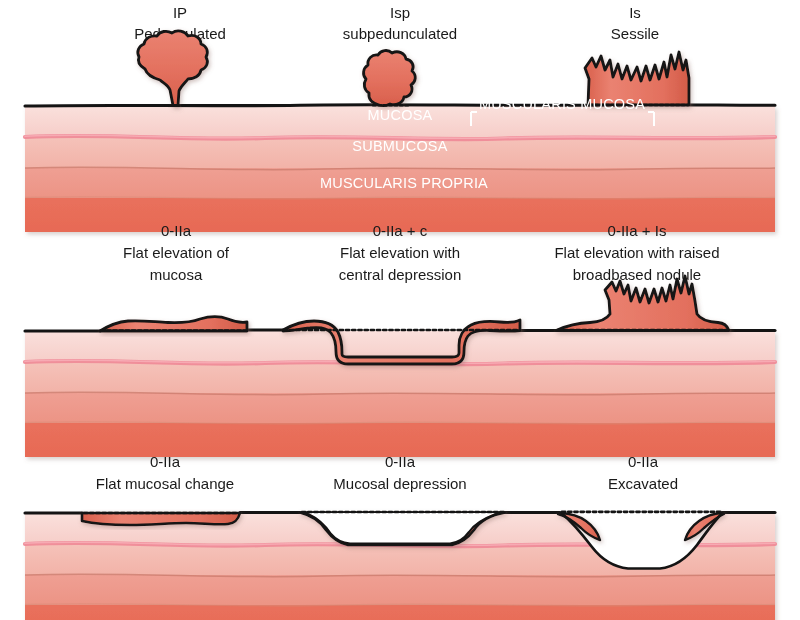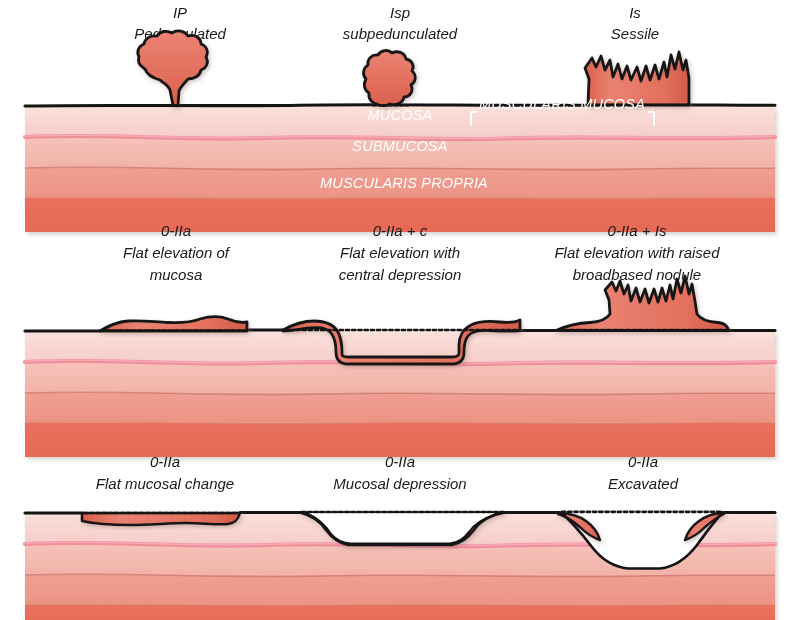--- a/index.html
+++ b/index.html
@@ -3,21 +3,21 @@
 <meta charset="utf-8">
 <style>
   html,body{margin:0;padding:0;}
   body{
     width:800px;height:620px;
     background:#ffffff;
     font-family:"Liberation Sans", sans-serif;
     overflow:hidden;
     position:relative;
   }
-  #diagram-root{position:absolute;left:0;top:0;width:728px;height:620px;font-style:italic;}
+  #diagram-root{position:absolute;left:0;top:0;width:728px;height:620px;}
   svg#scene{display:block;width:800px;height:620px;}
 
   .cap-line{
     font-family:"Liberation Sans", sans-serif;
     font-size:15px;
     fill:#1a1a1a;
     text-anchor:middle;
     dominant-baseline:middle;
   }
   .layer-label{

